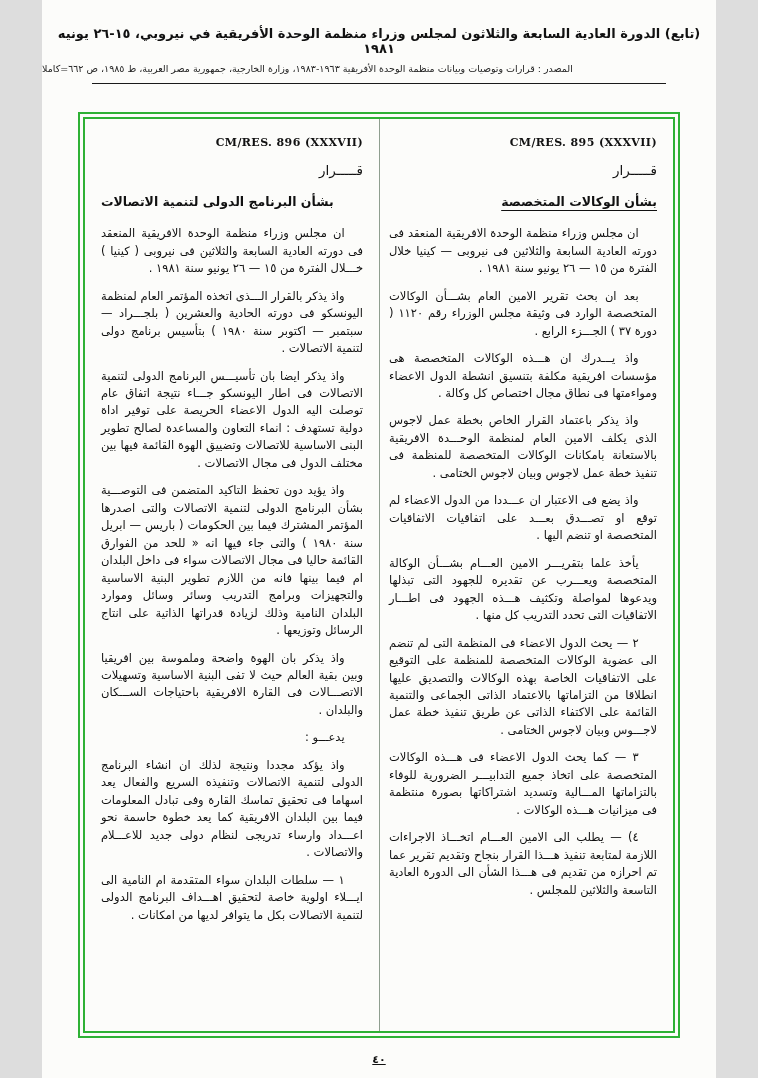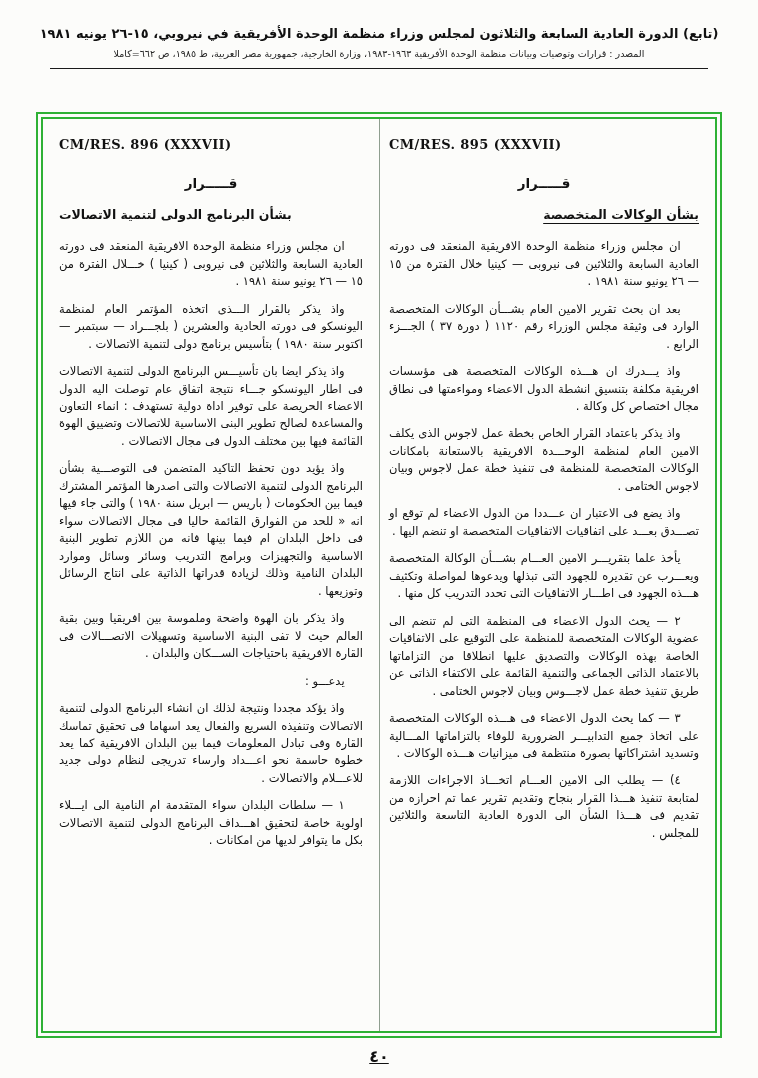--- a/index.html
+++ b/index.html
@@ -1,62 +1,62 @@
 <!DOCTYPE html>
 <html lang="ar" dir="rtl"><head>
 <meta charset="utf-8">
 <style>
   html,body { margin:0; padding:0; background:#ddd; }
   .page {
-    width:758px; height:1078px; margin:0 auto; background:#fcfcfa;
+    width:674px; height:1078px; margin:0 auto; background:#fcfcfa;
     position:relative; direction:rtl;
     font-family:"DejaVu Sans", sans-serif; color:#111;
     overflow:hidden;
   }
   .header-line {
     padding-top:26px; text-align:center; font-weight:bold; font-size:13px;
   }
   .source-line {
-    text-align:center; font-size:9.5px; margin-top:7px; color:#222;
+    text-align:left; font-size:9.5px; margin-top:7px; color:#222;
   }
   .top-rule {
     border:none; border-top:1.6px solid #1a1a1a; margin:9px 50px 0 50px;
   }
   .frame {
     position:absolute; top:112px; right:36px; left:36px; bottom:40px;
     border:2px solid #2eb135; padding:3px; background:#fcfcfa;
   }
   .frame-inner {
     border:2px solid #2eb135; height:100%; box-sizing:border-box;
     display:flex; direction:rtl; overflow:hidden;
   }
   .col {
     width:50%; box-sizing:border-box; padding:16px 16px 18px 16px;
     font-size:11.5px; line-height:1.52; text-align:justify;
   }
   .col-right { border-left:1px solid #8f9e8f;padding-left:9px; }
   .ref {
-    direction:ltr; text-align:left; font-family:"DejaVu Serif", serif;
-    font-weight:bold; font-size:13px; letter-spacing:0.4px; margin-bottom:18px;
+    direction:ltr; text-align:right; font-family:"DejaVu Serif", serif;
+    font-weight:bold; font-size:11px; letter-spacing:0.4px; margin-bottom:8px;
   }
   .res-title {
-    text-align:center; font-weight:bold; font-size:13.5px;
+    text-align:right; font-weight:normal; font-size:13.5px;
     letter-spacing:1px; margin:6px 0 12px 0;
   }
   .res-subject {
     font-weight:bold; font-size:12.5px; margin:0 0 14px 0;
   }
   .subject-underlined {
     text-decoration:underline; text-underline-offset:4px;
   }
   .subject-centered { text-align:left; }
   .col p { margin:0 0 10px 0; text-indent:1.6em; }
   .page-number {
     position:absolute; bottom:12px; left:0; right:0; text-align:center;
-    font-weight:bold; font-size:16px;text-decoration:underline;
+    font-weight:bold; font-size:11px;text-decoration:underline;
   }
 </style>
 </head>
 <body>
 
 <div class="page">
 
   <div class="header-line">(تابع) الدورة العادية السابعة والثلاثون لمجلس وزراء منظمة الوحدة الأفريقية في نيروبي، ١٥-٢٦ يونيه ١٩٨١</div>
   <div class="source-line">المصدر : قرارات وتوصيات وبيانات منظمة الوحدة الأفريقية ١٩٦٣-١٩٨٣، وزارة الخارجية، جمهورية مصر العربية، ط ١٩٨٥، ص ٦٦٢=كاملا</div>
   <hr class="top-rule">

